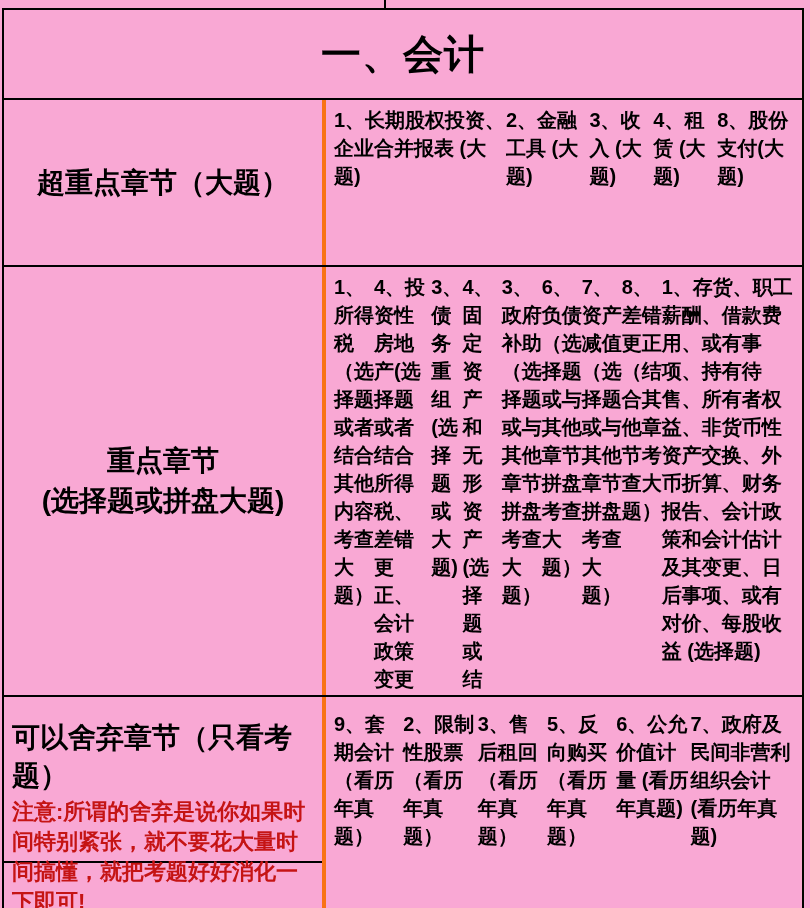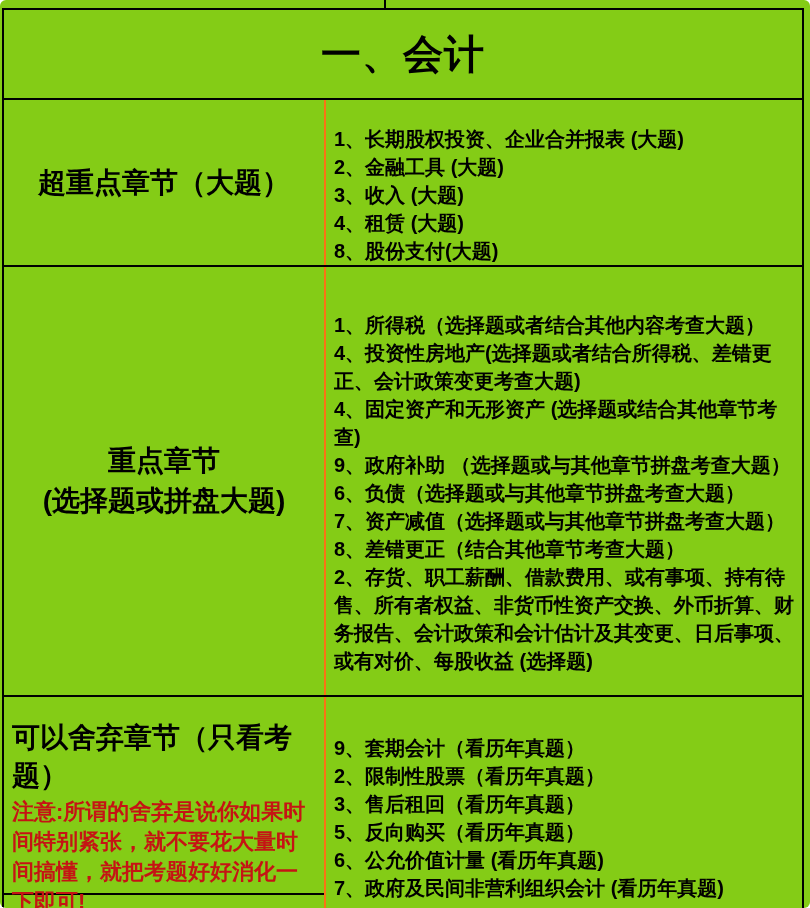--- a/index.html
+++ b/index.html
@@ -6,23 +6,22 @@
   html, body { background: #ffffff; }
   body {
     font-family: "Liberation Sans", "DejaVu Sans", sans-serif;
     font-weight: bold;
     color: #000;
   }
   .page {
     position: relative;
     width: 810px;
     height: 908px;
-    background: #84cc16;
+    background: #f9a8d4;
     overflow: hidden;
-    border-radius: 6px;
   }
   
   .crop-tick {
     position: absolute;
     left: 384px; top: 0;
     width: 2px; height: 9px;
     background: #000;
   }
   .table {
     position: absolute;
@@ -42,51 +41,50 @@
   .header-title {
     font-size: 40px;
     letter-spacing: 1px;
   }
   .row { display: flex; width: 100%; }
   .row-a { height: 167px; border-bottom: 2px solid #000; }
   .row-b { height: 430px; border-bottom: 2px solid #000; }
   .row-c { height: 213px; overflow: hidden; }
   .cell-left {
     flex: 0 0 322px;
-    border-right: 2px solid #f97316;
+    border-right: 4px solid #f97316;
     display: flex;
     align-items: center;
     justify-content: center;
     text-align: center;
   }
   .category-label {
     font-size: 28px;
     line-height: 40px;
     white-space: pre-line;
   }
   .cell-right {
     flex: 1 1 auto;
     display: flex;
-    flex-direction: column;
+    flex-direction: row;
     justify-content: center;
     padding: 6px 4px 6px 8px;
     overflow: hidden;
-    margin-top: 24px;
   }
   .list-item {
     font-size: 20px;
     line-height: 28px;
   }
   
   .row-c .cell-left {
     display: block;
     text-align: left;
   }
   .row-c-left-inner {
-    height: 198px;
+    height: 166px;
     border-bottom: 2px solid #000;
     padding: 22px 8px 0 8px;
   }
   .row-c .category-label {
     font-size: 28px;
     line-height: 38px;
     display: block;
   }
   .note-text {
     font-size: 22px;
@@ -125,26 +123,27 @@
     </div>
 
     <div class="row row-b">
       <div class="cell-left">
         <span class="category-label">重点章节
 (选择题或拼盘大题)</span>
       </div>
       <div class="cell-right">
         <div class="list-item">1、所得税（选择题或者结合其他内容考查大题）</div>
         <div class="list-item">4、投资性房地产(选择题或者结合所得税、差错更正、会计政策变更考查大题)</div>
+        <div class="list-item">3、债务重组 (选择题或大题)</div>
         <div class="list-item">4、固定资产和无形资产 (选择题或结合其他章节考查)</div>
-        <div class="list-item">9、政府补助 （选择题或与其他章节拼盘考查大题）</div>
+        <div class="list-item">3、政府补助 （选择题或与其他章节拼盘考查大题）</div>
         <div class="list-item">6、负债（选择题或与其他章节拼盘考查大题）</div>
         <div class="list-item">7、资产减值（选择题或与其他章节拼盘考查大题）</div>
         <div class="list-item">8、差错更正（结合其他章节考查大题）</div>
-        <div class="list-item">2、存货、职工薪酬、借款费用、或有事项、持有待售、所有者权益、非货币性资产交换、外币折算、财务报告、会计政策和会计估计及其变更、日后事项、或有对价、每股收益 (选择题)</div>
+        <div class="list-item">1、存货、职工薪酬、借款费用、或有事项、持有待售、所有者权益、非货币性资产交换、外币折算、财务报告、会计政策和会计估计及其变更、日后事项、或有对价、每股收益 (选择题)</div>
       </div>
     </div>
 
     <div class="row row-c">
       <div class="cell-left">
         <div class="row-c-left-inner">
           <span class="category-label">可以舍弃章节（只看考题）</span>
           <div class="note-text">注意:所谓的舍弃是说你如果时间特别紧张，就不要花大量时间搞懂，就把考题好好消化一下即可!</div>
         </div>
       </div>

